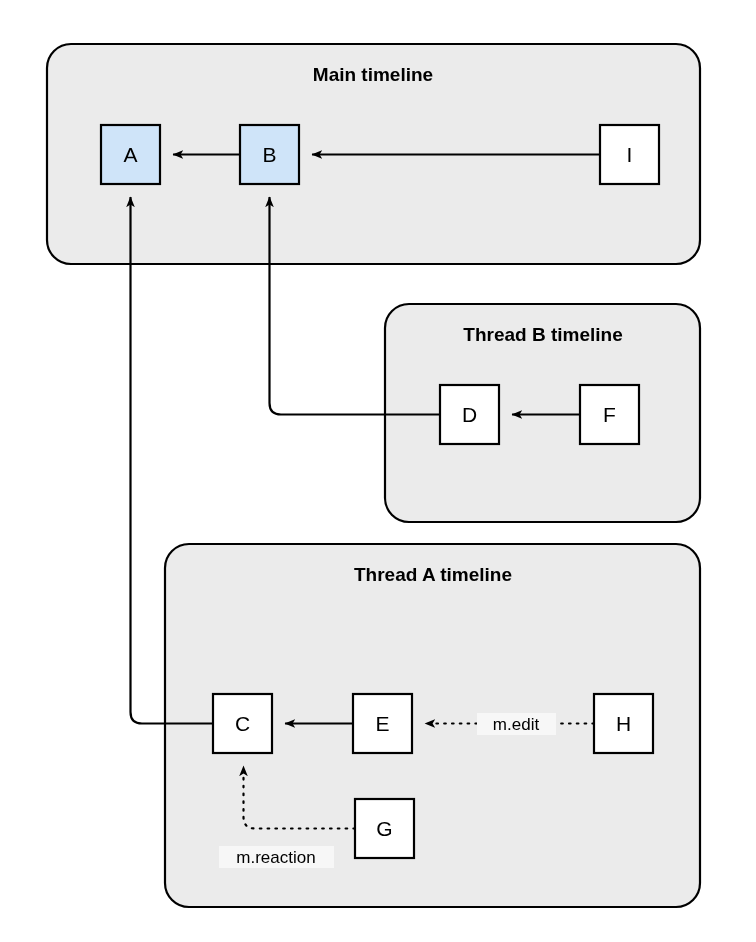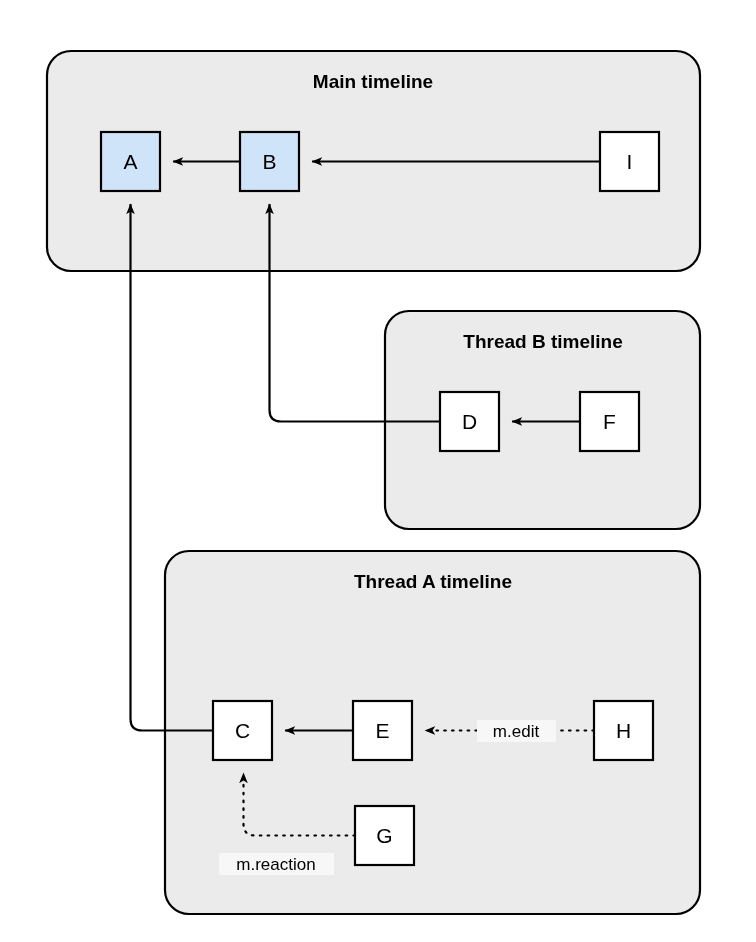--- a/index.html
+++ b/index.html
@@ -9,21 +9,21 @@
   }
   body {
     width: 756px;
     height: 942px;
     font-family: "Liberation Sans", sans-serif;
     position: relative;
     overflow: hidden;
   }
   #diagram-root {
     position: absolute;
-    left: 0; top: 11px;
+    left: 0; top: 4px;
     width: 756px;
     height: 762px;
   }
   #diagram-svg {
     position: absolute;
     left: 0; top: 0;
     width: 756px;
     height: 942px;
     display: block;
   }

